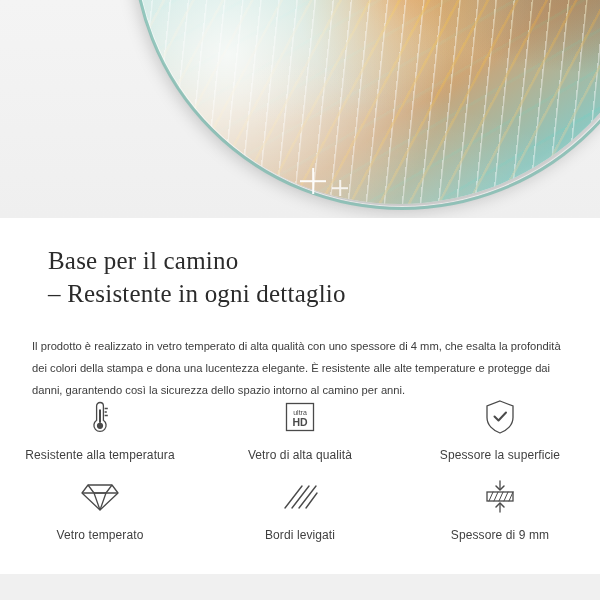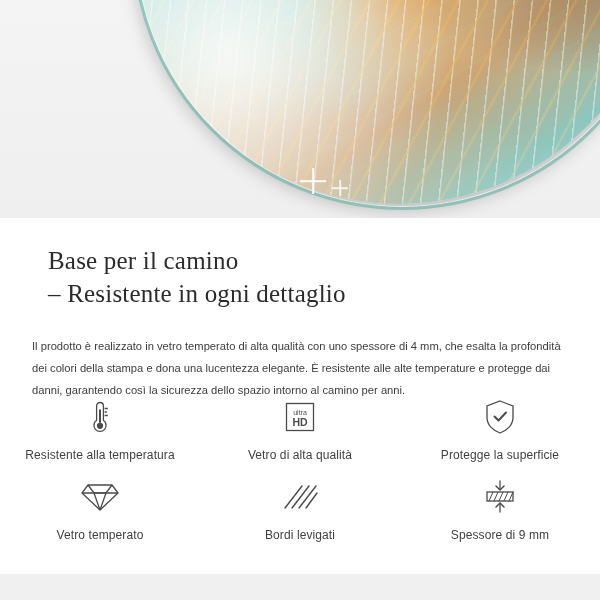--- a/index.html
+++ b/index.html
@@ -218,21 +218,21 @@
       <div class="cap">Vetro di alta qualità</div>
     </div>
 
     <div class="feature">
       <div class="ico">
         <svg width="36" height="40" viewBox="0 0 36 40" fill="none">
           <path d="M18 4 L31 9 V20.5 C31 28 25 33.5 18 36 C11 33.5 5 28 5 20.5 V9 Z" stroke="#4a4a4a" stroke-width="1.3"></path>
           <path d="M12.5 19.5 l4 4 l7.5 -8" stroke="#4a4a4a" stroke-width="2" stroke-linecap="round" stroke-linejoin="round"></path>
         </svg>
       </div>
-      <div class="cap">Protegge la superficie</div>
+      <div class="cap">Spessore la superficie</div>
     </div>
 
     <div class="feature">
       <div class="ico">
         <svg width="40" height="34" viewBox="0 0 40 34" fill="none" stroke="#4a4a4a" stroke-width="1.3" stroke-linejoin="round">
           <path d="M8 5 H32 L38 13 L20 30 L2 13 Z"></path>
           <path d="M2 13 H38"></path>
           <path d="M8 5 L14 13 L20 30"></path>
           <path d="M32 5 L26 13 L20 30"></path>
           <path d="M14 13 H26"></path>

